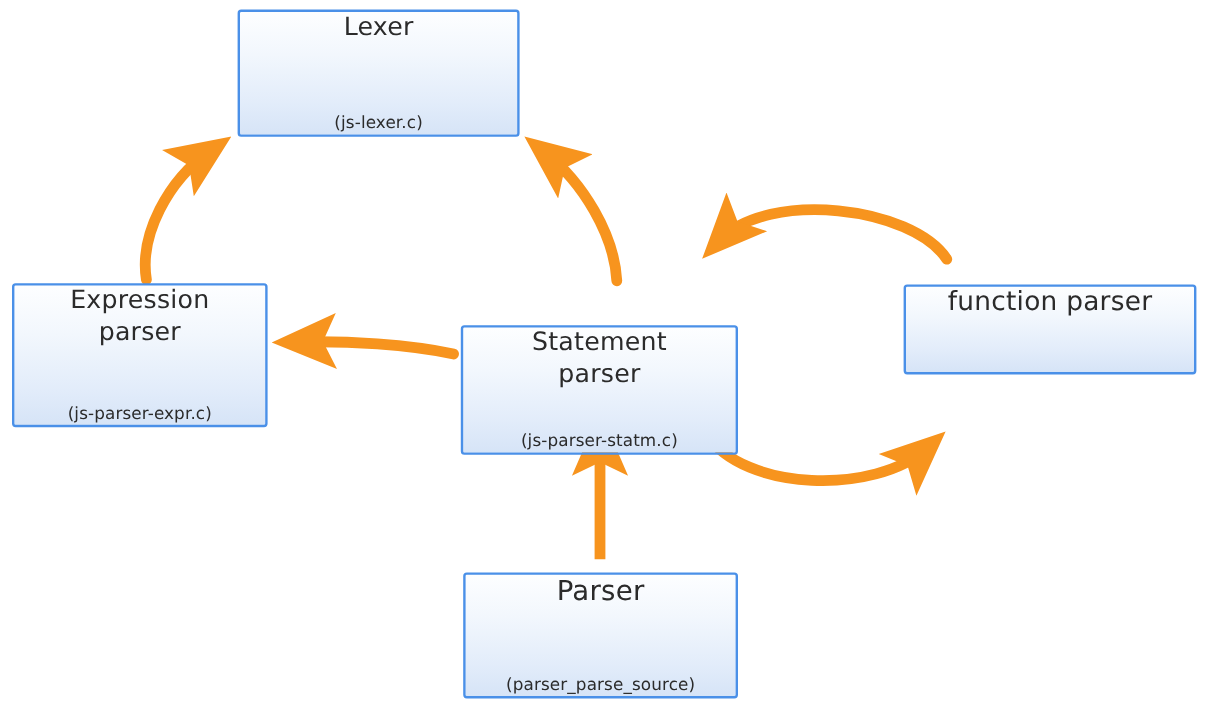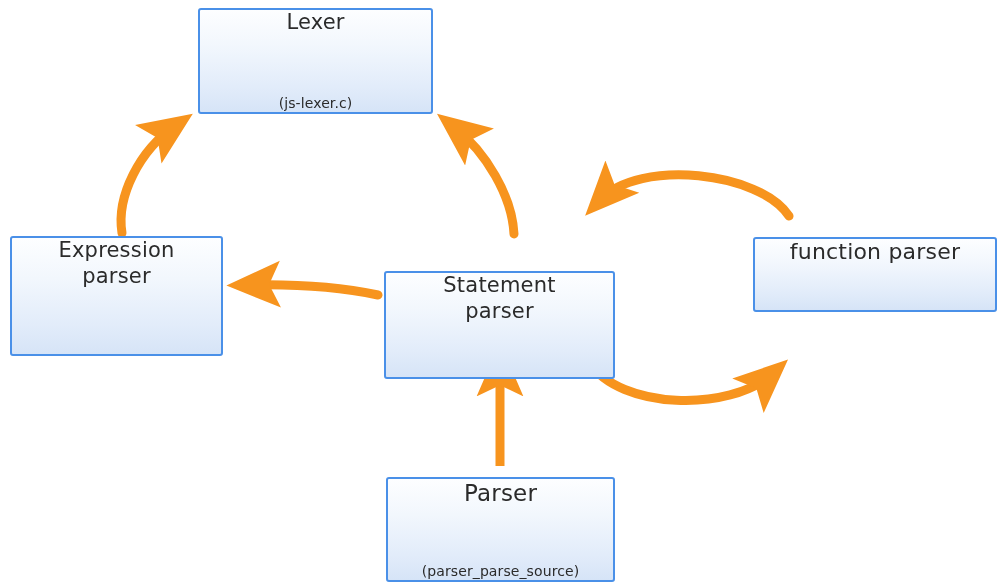--- a/index.html
+++ b/index.html
@@ -101,25 +101,27 @@
   </svg>
 
   <div class="node-box" id="node-lexer">
     <div class="node-title">Lexer</div>
     <div class="node-sub">(js-lexer.c)</div>
   </div>
 
   <div class="node-box" id="node-expression">
     <div class="node-title">Expression
 parser</div>
+    <div class="node-sub">(js-parser-expr.c)</div>
   </div>
 
   <div class="node-box" id="node-statement">
     <div class="node-title">Statement
 parser</div>
+    <div class="node-sub">(js-parser-statm.c)</div>
   </div>
 
   <div class="node-box" id="node-function">
     <div class="node-title">function parser</div>
   </div>
 
   <div class="node-box" id="node-parser">
     <div class="node-title">Parser</div>
     <div class="node-sub">(parser_parse_source)</div>
   </div>

